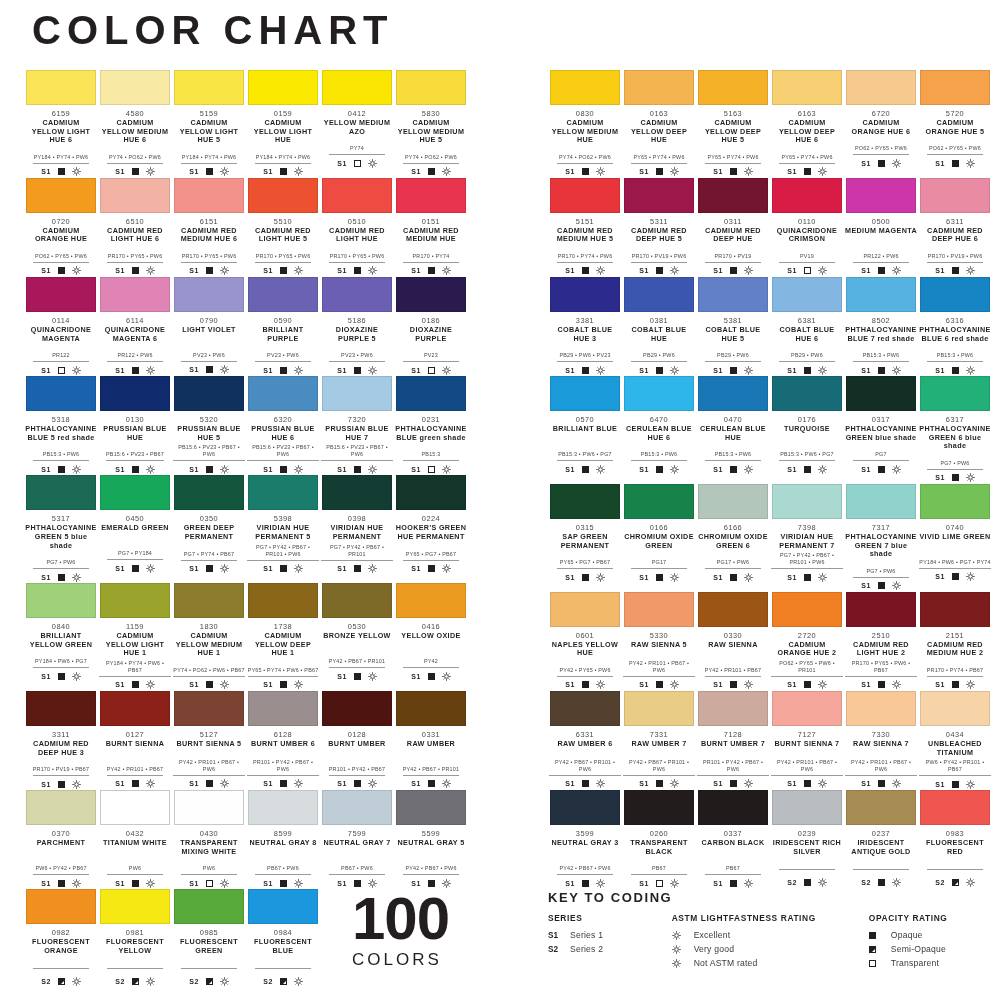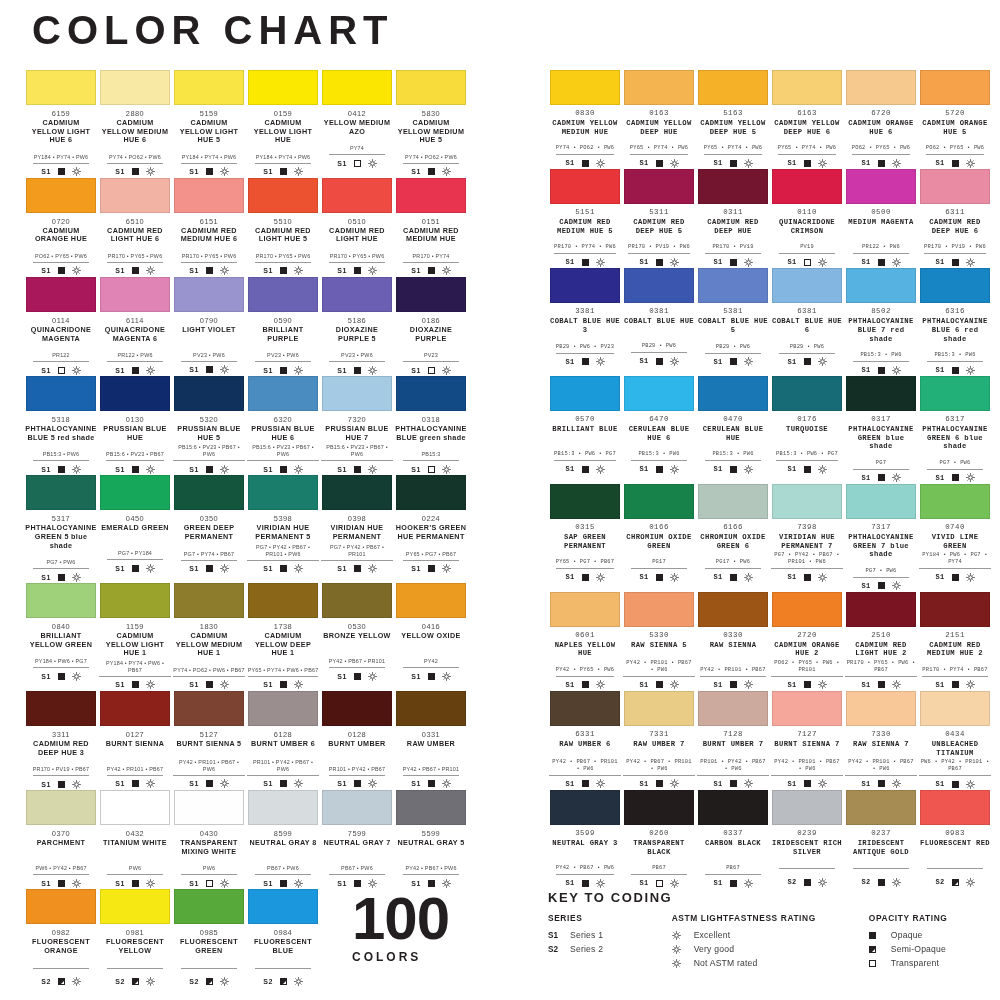--- a/index.html
+++ b/index.html
@@ -16,21 +16,21 @@
   .chart-title{
     position:absolute;left:32px;top:8px;
     font-size:40px;font-weight:bold;letter-spacing:6px;
     color:#231f20;line-height:44px;
     font-family:"Liberation Sans", sans-serif;
   }
 
   
   .col{position:absolute;top:70px;width:448px;}
   .col-left{left:24px;}
-  .col-right{left:548px;font-family:Liberation Mono, monospace;}
+  .col-right{left:548px;}
 
   .swatch-row{display:flex;width:448px;margin-bottom:1px;}
   .cell{
     width:74px;margin-right:0px;
     box-sizing:border-box;
     padding:0 1px;
     text-align:center;
   }
 
   .chip{
@@ -86,21 +86,21 @@
 
   
   .hundred{
     position:absolute;left:352px;top:890px;width:170px;text-align:left;
   }
   .hundred .num{
     font-size:60px;font-weight:bold;letter-spacing:-1px;line-height:58px;
     color:#231f20;font-family:"Liberation Sans", sans-serif;
   }
   .hundred .lbl{
-    font-size:12px;font-weight:bold;letter-spacing:3px;color:#231f20;
+    font-size:17px;font-weight:normal;letter-spacing:3px;color:#231f20;
     margin-top:2px;
   }
 
   
   .key{
     position:absolute;left:548px;top:890px;width:452px;
   }
   .key-title{
     font-size:13px;font-weight:bold;letter-spacing:1.6px;color:#231f20;
     margin-bottom:8px;
@@ -152,21 +152,21 @@
                   <line x1="14.4" y1="14.4" x2="16.6" y2="16.6"></line>
                   <line x1="3.4" y1="16.6" x2="5.6" y2="14.4"></line>
                   <line x1="14.4" y1="5.6" x2="16.6" y2="3.4"></line>
                 </g>
               </svg>
             </span>
           </div>
         </div>
         <div class="cell">
           <div class="chip" style="background:#f8e9a4"></div>
-          <div class="code">2880</div>
+          <div class="code">4580</div>
           <div class="cname">CADMIUM YELLOW MEDIUM HUE 6</div>
           <div><span class="pig">PY74 • PO62 • PW6</span></div>
           <div class="rating">
             <span class="series">S1</span>
             <span class="op op-opaque"></span>
             <span class="lf-icon">
               <svg viewBox="0 0 20 20" width="9" height="9" aria-hidden="true">
                 <circle cx="10" cy="10" r="4.1" fill="none" stroke="#231f20" stroke-width="1.8"></circle>
                 <g stroke="#231f20" stroke-width="1.8" stroke-linecap="butt">
                   <line x1="10" y1="0.6" x2="10" y2="4"></line>
@@ -708,21 +708,21 @@
                   <line x1="14.4" y1="14.4" x2="16.6" y2="16.6"></line>
                   <line x1="3.4" y1="16.6" x2="5.6" y2="14.4"></line>
                   <line x1="14.4" y1="5.6" x2="16.6" y2="3.4"></line>
                 </g>
               </svg>
             </span>
           </div>
         </div>
         <div class="cell">
           <div class="chip" style="background:#114a84"></div>
-          <div class="code">0318</div>
+          <div class="code">0231</div>
           <div class="cname">PHTHALOCYANINE BLUE <span class="lc">green shade</span></div>
           <div><span class="pig">PB15:3</span></div>
           <div class="rating">
             <span class="series">S1</span>
             <span class="op op-transparent"></span>
             <span class="lf-icon">
               <svg viewBox="0 0 20 20" width="9" height="9" aria-hidden="true">
                 <circle cx="10" cy="10" r="4.1" fill="none" stroke="#231f20" stroke-width="1.8"></circle>
                 <g stroke="#231f20" stroke-width="1.8" stroke-linecap="butt">
                   <line x1="10" y1="0.6" x2="10" y2="4"></line>

